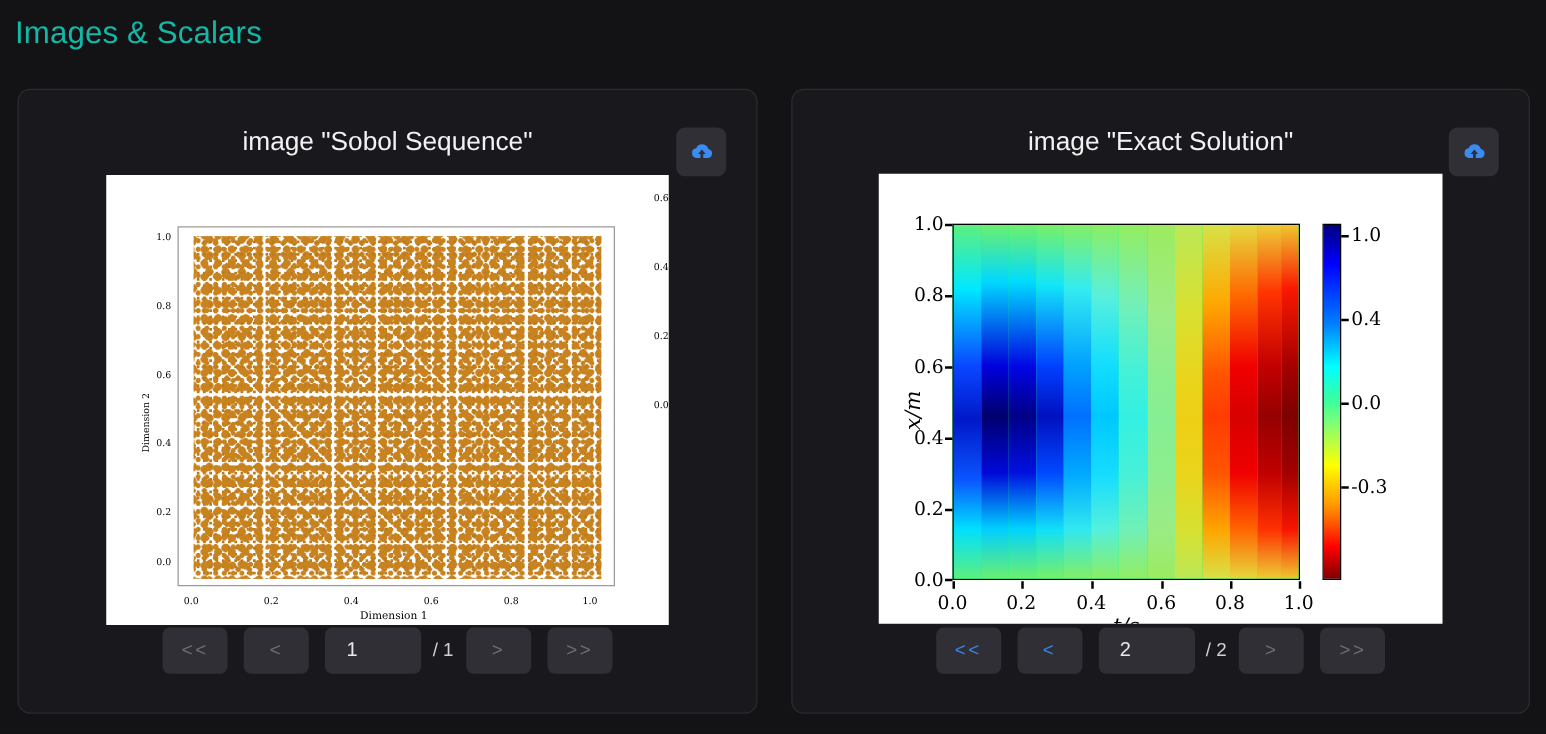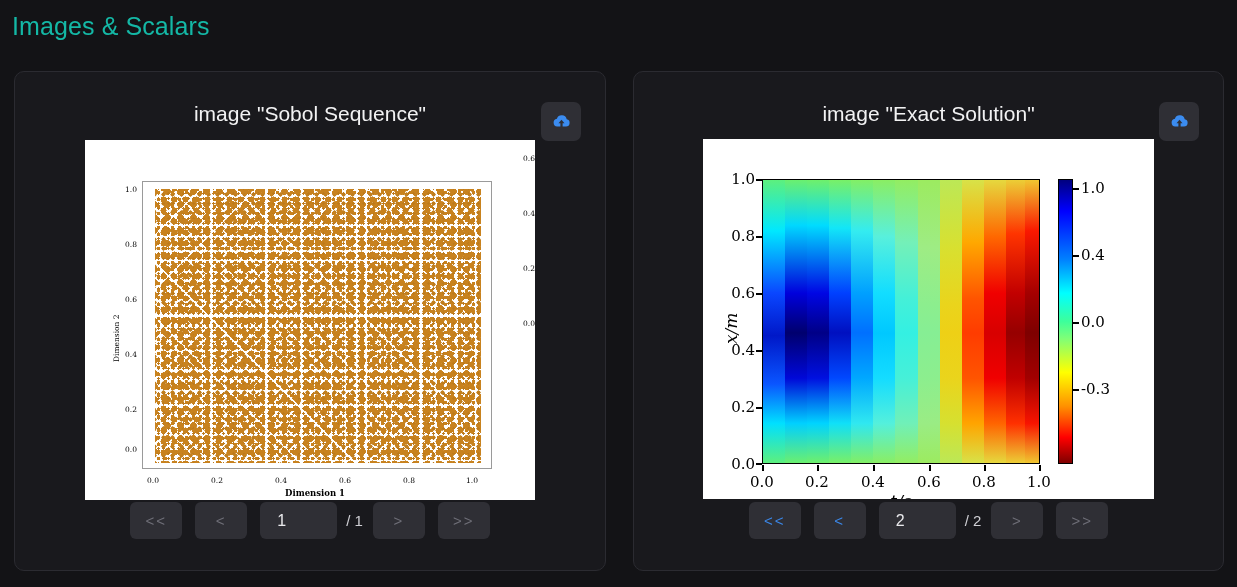--- a/index.html
+++ b/index.html
@@ -207,21 +207,21 @@
     <div class="mpl sobol-tick-y" style="top:305px; width:52px; left:0;">0.0</div>
 
     <div class="mpl sobol-tick-x" style="top:336px; left:48px;  width:40px;">0.0</div>
     <div class="mpl sobol-tick-x" style="top:336px; left:112px; width:40px;">0.2</div>
     <div class="mpl sobol-tick-x" style="top:336px; left:176px; width:40px;">0.4</div>
     <div class="mpl sobol-tick-x" style="top:336px; left:240px; width:40px;">0.6</div>
     <div class="mpl sobol-tick-x" style="top:336px; left:304px; width:40px;">0.8</div>
     <div class="mpl sobol-tick-x" style="top:336px; left:367px; width:40px;">1.0</div>
 
     <div class="mpl" id="sobol-ylabel" style="left:27px; top:222px;">Dimension 2</div>
-    <div class="mpl" id="sobol-xlabel" style="left:157px; top:348px; width:150px; left:155px;font-weight:bold;">Dimension 1</div>
+    <div class="mpl" id="sobol-xlabel" style="left:157px; top:348px; width:150px; left:155px;">Dimension 1</div>
   </div>
 
   <div class="pager">
     <button class="pg-btn">&lt;&lt;</button>
     <button class="pg-btn">&lt;</button>
     <input class="pg-input" value="1" style="">
     <span class="pg-total">/ 1</span>
     <button class="pg-btn">&gt;</button>
     <button class="pg-btn">&gt;&gt;</button>
   </div>

